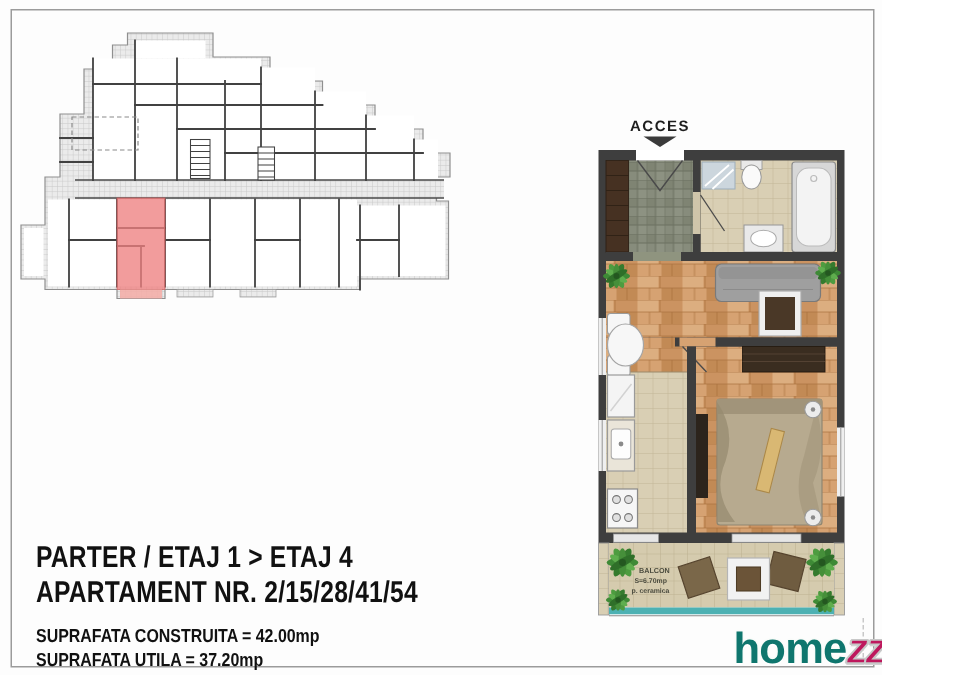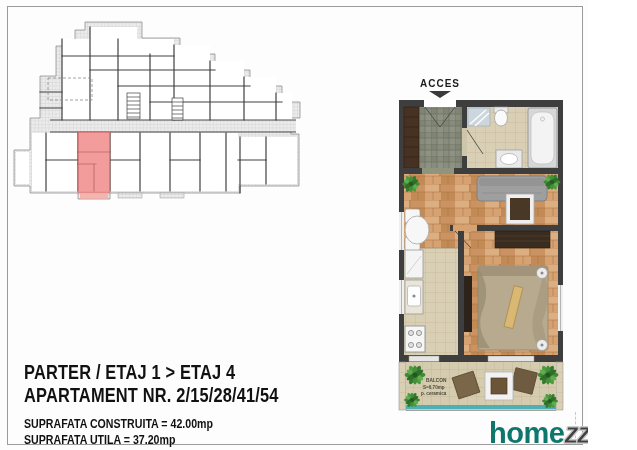--- a/index.html
+++ b/index.html
@@ -18,21 +18,21 @@
   .area-block{
     position:absolute;left:24px;top:417px;color:#111;font-weight:bold;
     font-size:12.5px;line-height:15.5px;white-space:nowrap;
     transform:scaleX(.85);transform-origin:0 0;
   }
   .watermark{
     position:absolute;left:489px;top:419px;font-weight:bold;font-size:29px;
     letter-spacing:-.5px;white-space:nowrap;line-height:29px;
   }
   .wm-home{color:#0f766e;text-shadow:0 1px 0 #ffffff,0 0 2px #eef7ef;}
-  .wm-zz{color:#404040;font-style:italic;letter-spacing:-2px;
+  .wm-zz{color:#be185d;font-style:italic;letter-spacing:-2px;
     -webkit-text-stroke:1px #c6c6c6;
     text-shadow:-1px 0 #d2d2d2,1px 0 #d2d2d2,0 -1px #d2d2d2,0 1px #d2d2d2;text-align:center;}
   .wm-ro{font-size:18px;color:#cbe5cd;-webkit-text-stroke:.5px #bcd0be;letter-spacing:0;}
   .fold-line{position:absolute;left:575px;top:412px;height:31px;width:0;border-left:1px dashed #c9c9c9;}
   svg text{font-family:"Liberation Sans",sans-serif;}
 </style>
 </head>
 <body>
 
 <div class="page">

